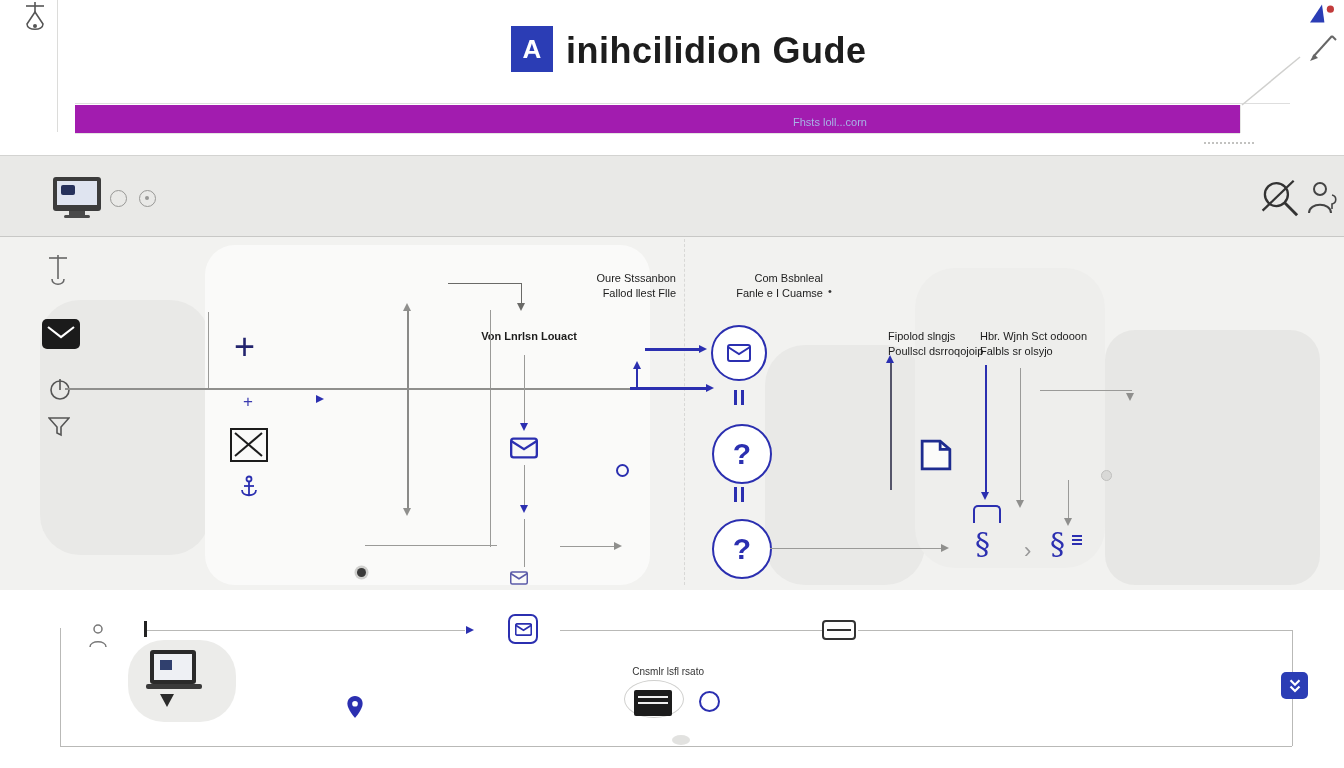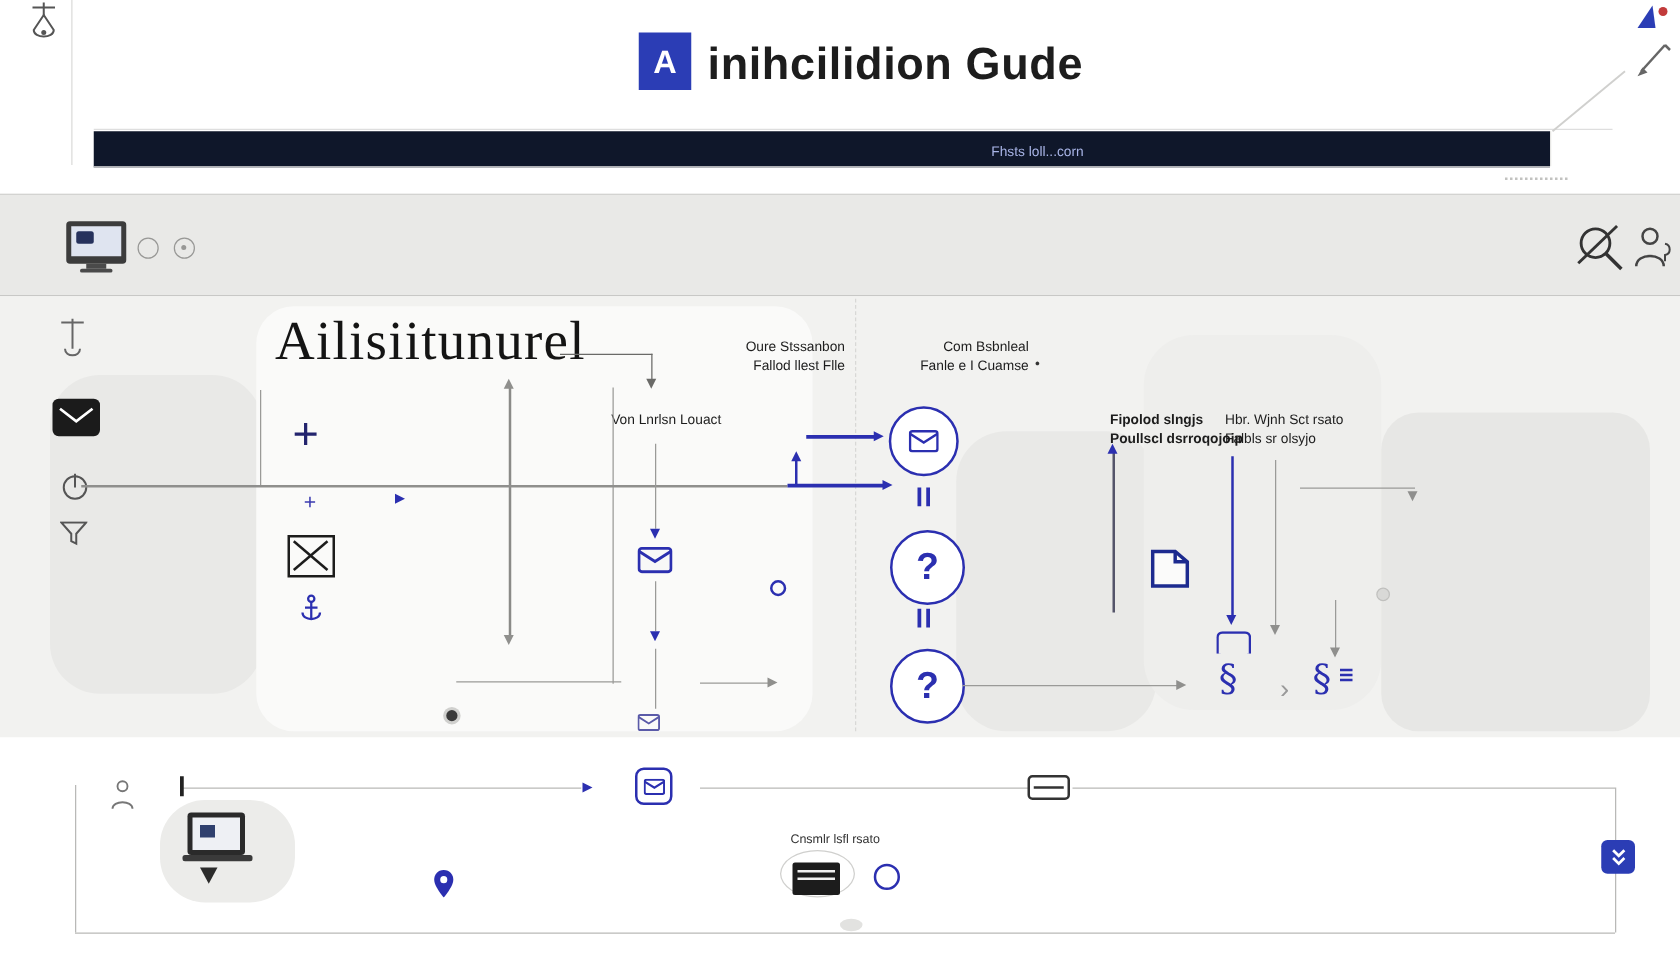--- a/index.html
+++ b/index.html
@@ -40,21 +40,21 @@
         <circle cx="19" cy="26" r="2" fill="#555"></circle>
       </svg>
     </div>
 
     <div class="abs" style="left:511px;top:26px;width:42px;height:46px;background:#2b3db5;display:flex;align-items:center;justify-content:center;color:#fff;font-weight:bold;font-size:26px;">
       <span>A</span>
     </div>
     <div class="abs" style="left:566px;top:30px;font-size:36px;font-weight:700;color:#1d1d1d;letter-spacing:.5px;">inihcilidion Gude</div>
 
     <div class="abs" style="left:75px;top:103px;width:1215px;height:1px;background:#dedede;"></div>
-    <div class="abs" style="left:75px;top:105px;width:1165px;height:28px;border-bottom:1px solid #e4e4e2;background:#0f172a;">
+    <div class="abs" style="left:75px;top:105px;width:1165px;height:28px;border-bottom:1px solid #e4e4e2;background:#a21caf;">
       <span class="abs" style="left:718px;top:11px;font-size:11px;color:#a8b4e6;">Fhsts loll...corn</span>
     </div>
     <div class="abs" style="left:1240px;top:105px;width:1px;height:28px;background:#e6e6e4;"></div>
     <div class="abs" style="left:1204px;top:142px;width:50px;height:0;border-top:2px dotted #c2c2c0;"></div>
 
     <div class="abs" style="left:1240px;top:55px;width:62px;height:52px;">
       <svg width="62" height="52" viewBox="0 0 62 52">
           <line x1="2" y1="50" x2="60" y2="2" stroke="#d0d0ce" stroke-width="1.5"></line>
         </svg>
     </div>
@@ -111,45 +111,44 @@
   <div class="abs" style="left:0;top:237px;width:1344px;height:353px;background:#f2f2f0;overflow:hidden;">
 
     <div class="blob" style="left:40px;top:63px;width:170px;height:255px;background:#e9e9e7;"></div>
     <div class="blob" style="left:205px;top:8px;width:445px;height:340px;background:#fafaf9;border-radius:30px;"></div>
     <div class="blob" style="left:765px;top:108px;width:160px;height:240px;background:#e9e9e7;"></div>
     <div class="blob" style="left:915px;top:31px;width:190px;height:300px;background:#eeeeec;"></div>
     <div class="blob" style="left:1105px;top:93px;width:215px;height:255px;background:#e7e7e5;border-radius:30px;"></div>
 
     <div class="abs" style="left:684px;top:2px;height:346px;border-left:1px dashed #d8d8d6;"></div>
 
-    <div class="abs" style="left:220px;top:10px;font-family:'Liberation Serif',serif;font-size:44px;color:#141414;letter-spacing:1px;">Ailisiitunurel</div>
 
     <div class="hl" style="left:448px;top:46px;width:74px;background:#6a6a68;"></div>
     <div class="vl" style="left:521px;top:46px;height:22px;background:#6a6a68;"></div>
     <div class="arr d" style="left:517px;top:66px;border-top-color:#6a6a68;"></div>
 
     <div class="lbl center" style="left:556px;top:34px;width:120px;">
       <span style="display:block">Oure Stssanbon</span>
       <span style="display:block">Fallod llest Flle</span>
     </div>
     <div class="lbl center" style="left:698px;top:34px;width:125px;">
       <span style="display:block">Com Bsbnleal</span>
       <span style="display:block">Fanle e I Cuamse</span>
     </div>
     <div class="lbl" style="left:828px;top:47px;color:#333;">•</div>
 
-    <div class="lbl center" style="left:462px;top:92px;width:115px;">
+    <div class="lbl center" style="left:462px;top:92px;width:115px;font-weight:bold;">
       <span style="display:block">Von Lnrlsn Louact</span>
     </div>
-    <div class="lbl" style="left:888px;top:92px;width:130px;font-weight:bold;">
+    <div class="lbl" style="left:888px;top:92px;width:130px;">
       <span style="display:block">Fipolod slngjs</span>
       <span style="display:block">Poullscl dsrroqojoip</span>
     </div>
     <div class="lbl" style="left:980px;top:92px;width:130px;">
-      <span style="display:block">Hbr. Wjnh Sct rsato</span>
+      <span style="display:block">Hbr. Wjnh Sct odooon</span>
       <span style="display:block">Falbls sr olsyjo</span>
     </div>
 
     <div class="abs" style="left:44px;top:16px;width:28px;height:38px;">
       <svg width="28" height="38" viewBox="0 0 28 38">
         <line x1="14" y1="2" x2="14" y2="26" stroke="#666" stroke-width="1.6"></line>
         <line x1="5" y1="5" x2="23" y2="5" stroke="#666" stroke-width="1.6"></line>
         <path d="M8 26 c0 7 12 7 12 0" fill="none" stroke="#666" stroke-width="1.6"></path>
       </svg>
     </div>

